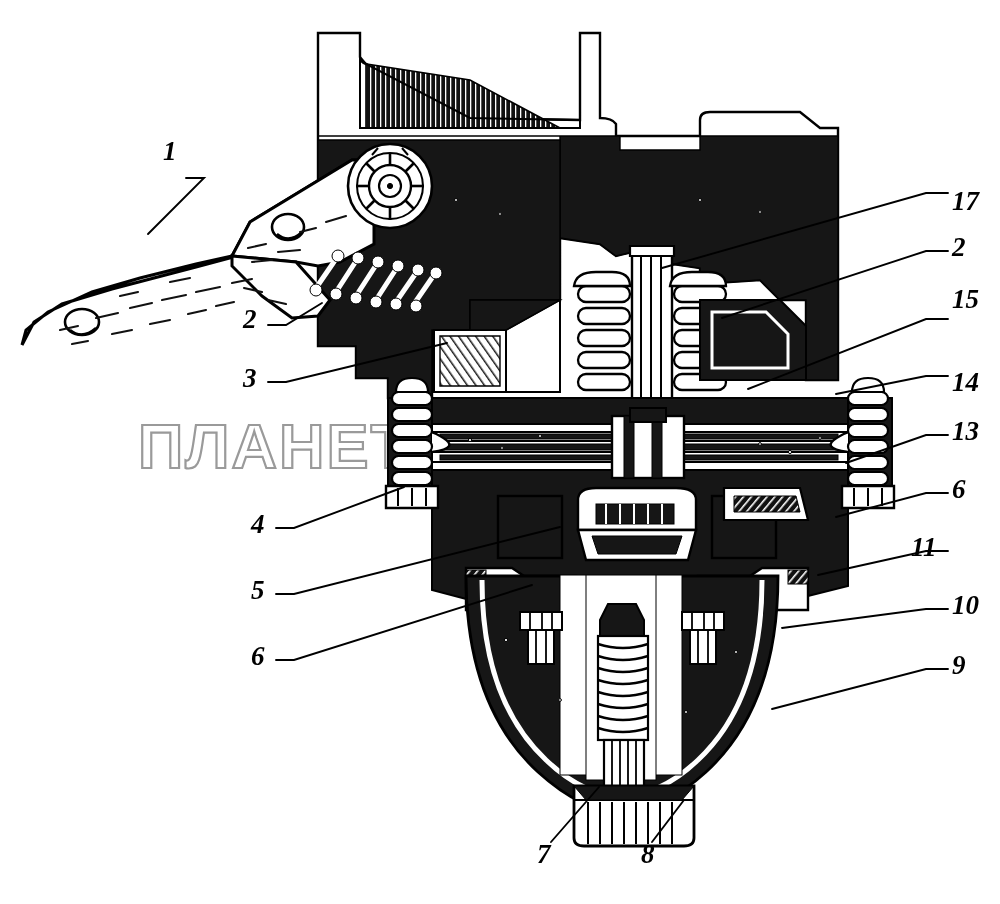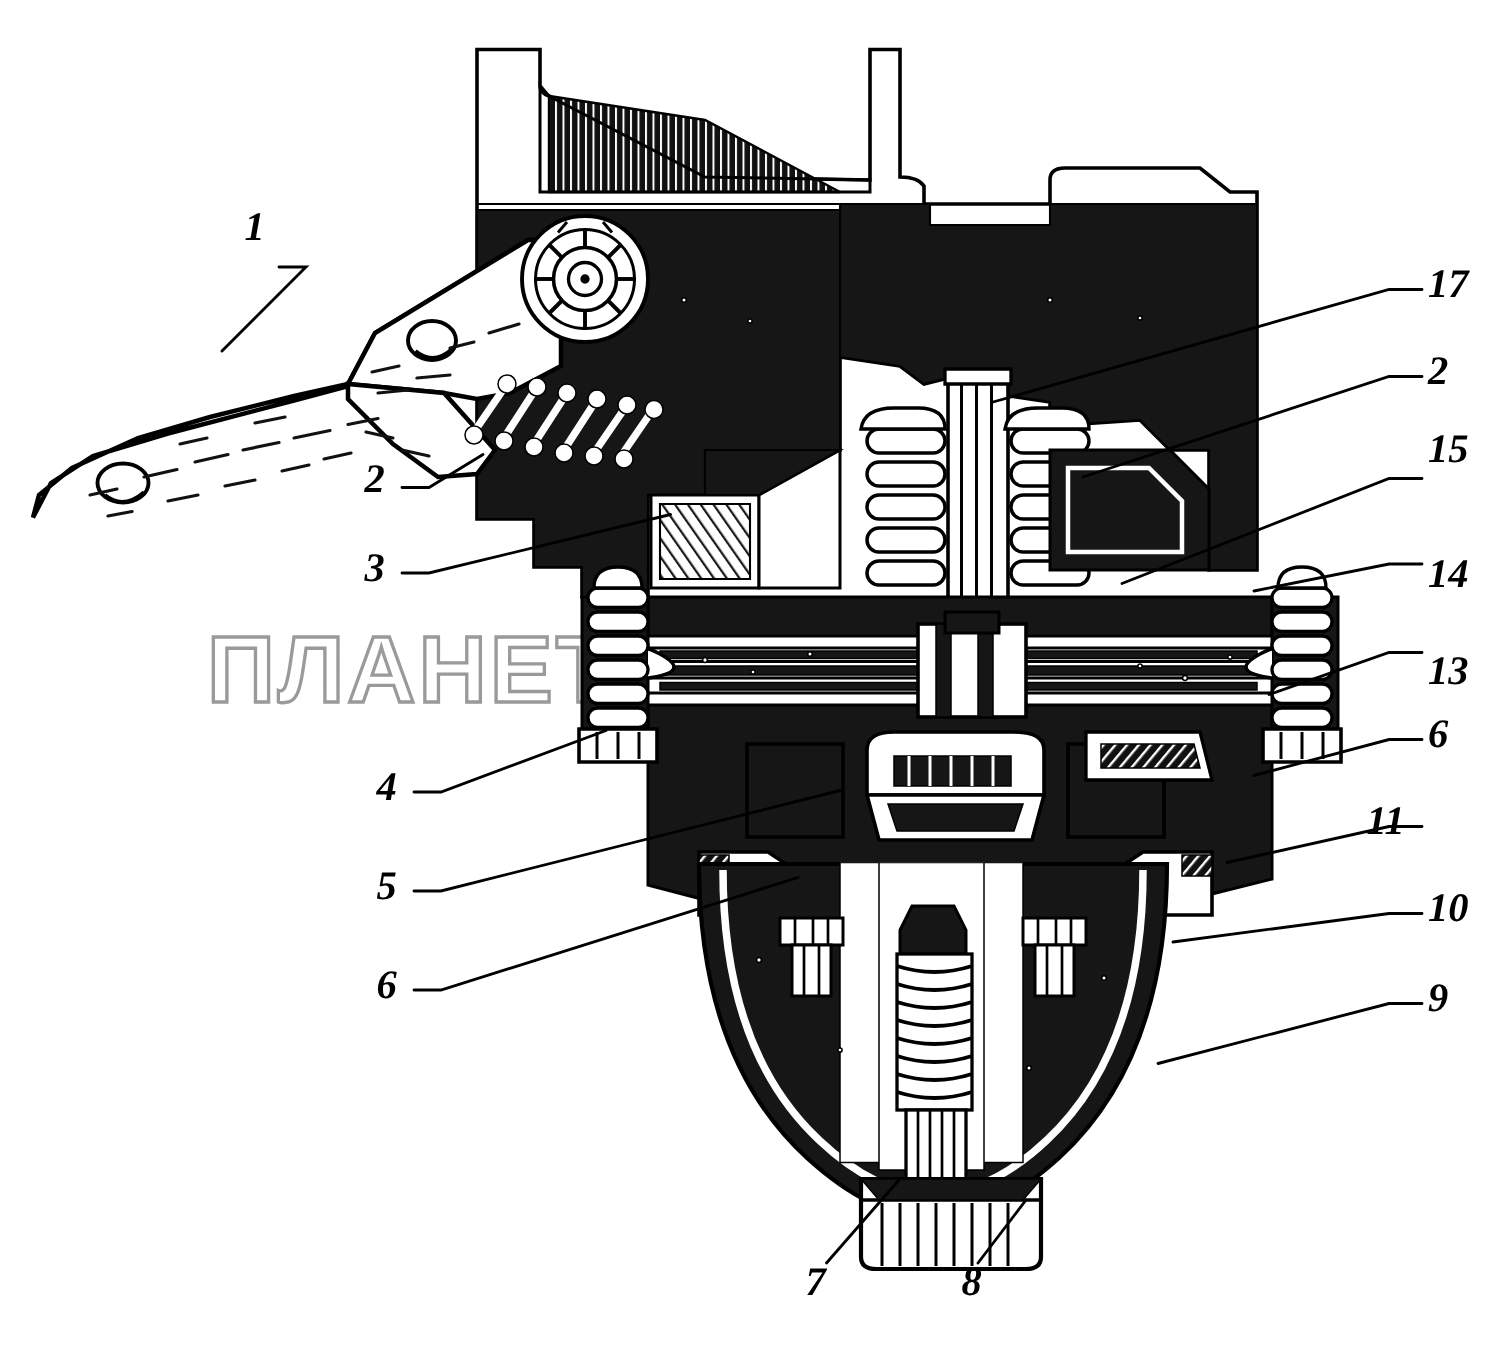--- a/index.html
+++ b/index.html
@@ -472,20 +472,20 @@
       <div class="callout" style="left: 243px; top: 365px;">3</div>
       <div class="callout" style="left: 251px; top: 511px;">4</div>
       <div class="callout" style="left: 251px; top: 577px;">5</div>
       <div class="callout" style="left: 251px; top: 643px;">6</div>
       <div class="callout" style="left: 537px; top: 841px;">7</div>
       <div class="callout" style="left: 641px; top: 841px;">8</div>
       <div class="callout" style="left: 952px; top: 652px;">9</div>
       <div class="callout" style="left: 952px; top: 592px;">10</div>
       <div class="callout" style="left: 911px; top: 534px;">11</div>
       <div class="callout" style="left: 952px; top: 476px;">6</div>
-      <div class="callout" style="left: 952px; top: 418px; margin-top: 16px;">13</div>
+      <div class="callout" style="left: 952px; top: 418px;">13</div>
       <div class="callout" style="left: 952px; top: 369px;">14</div>
       <div class="callout" style="left: 952px; top: 286px;">15</div>
       <div class="callout" style="left: 952px; top: 234px;">2</div>
-      <div class="callout" style="left: 952px; top: 176px; text-align: right;">17</div>
+      <div class="callout" style="left: 952px; top: 188px; text-align: right;">17</div>
     </div>
 
 </div>
 
 </body></html>

